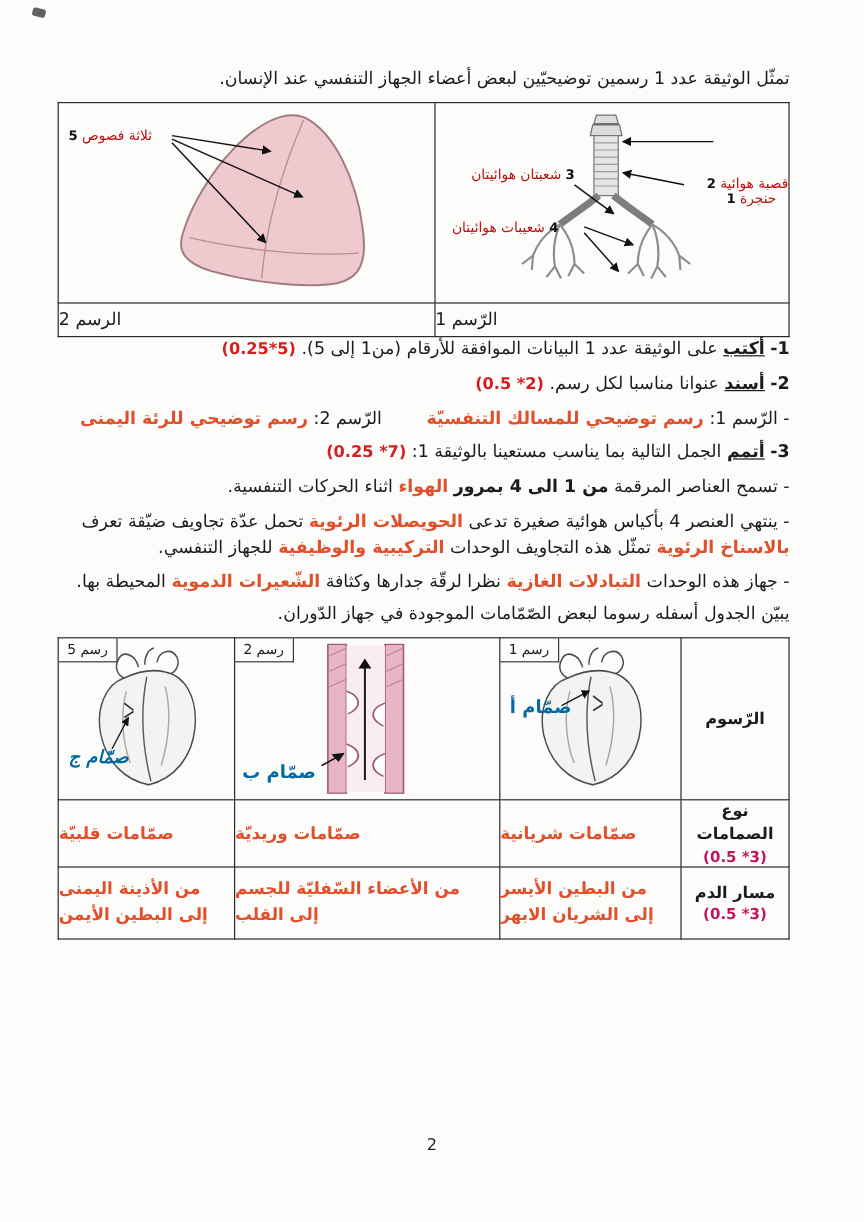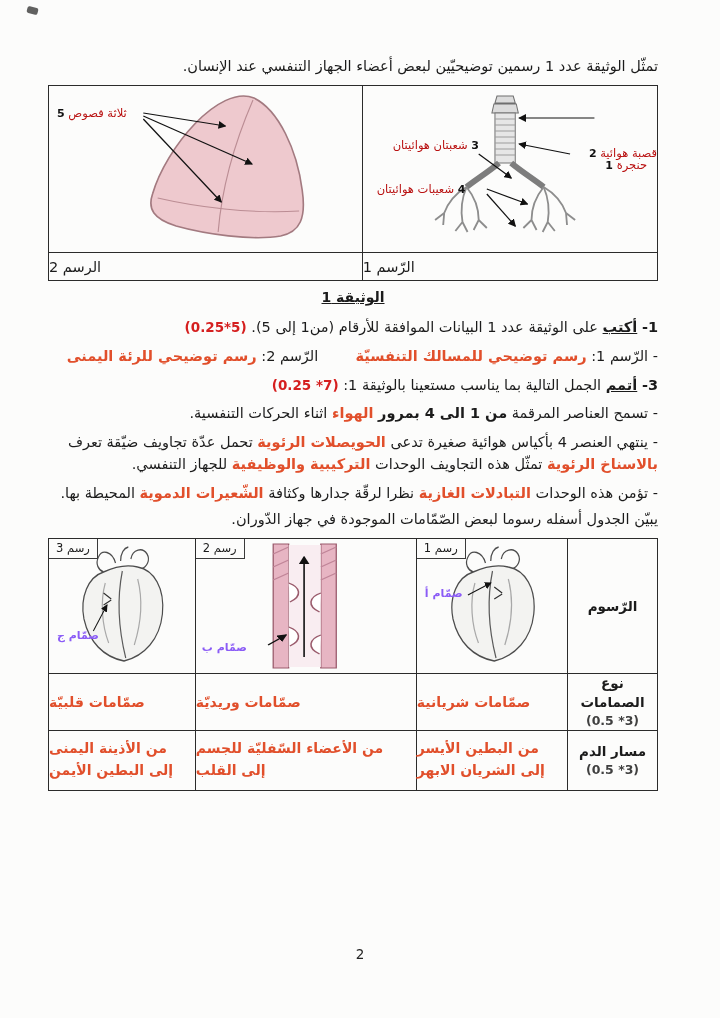--- a/index.html
+++ b/index.html
@@ -39,29 +39,29 @@
   .uverb { font-weight:700; text-decoration:underline; }
   .score { color:#d51f1f; font-weight:700; font-size:13.5px; unicode-bidi:embed; }
   .ans { color:#e14f2b; font-weight:600;margin-top:26px; }
   .b { font-weight:700; }
   .gap { display:inline-block; width:28px; }
 
   .mt { margin-top:18px; }
 
   .valvetable .vhdr { width:90px; text-align:center; font-weight:700; font-size:13.5px; line-height:1.4; }
   .rsoum { font-size:15px; }
-  .vscore { color:#404040; font-weight:700; font-size:12.5px; }
+  .vscore { color:#be185d; font-weight:700; font-size:12.5px; }
   .vwrap { position:relative; height:134px; }
   .vwrap svg { position:absolute; inset:0; width:100%; height:100%; }
   .vtab { position:absolute; top:0; left:0; font-size:11.5px; padding:2px 7px 3px;
           border-right:1px solid #3a3a3a; border-bottom:1px solid #3a3a3a; z-index:2; }
-  .vlabel { position:absolute; font-size:11px; font-weight:700; color:#8b5cf6; white-space:nowrap; z-index:2; }
+  .vlabel { position:absolute; font-size:15px; font-weight:700; color:#0369a1; white-space:nowrap; z-index:2; }
   .vl1 { top:48px; left:8px; }
   .vl2 { top:102px; left:6px; }
-  .vl3 { top:90px; left:8px; }
+  .vl3 { top:90px; left:8px;font-style:italic; }
   .vans { height:42px; text-align:left; color:#e14f2b; font-weight:700; font-size:14px; }
   .vpath { height:60px;margin-left:44px; }
   .vpath div { line-height:1.55; }
 
   .pagenum { position:absolute; bottom:56px; left:0; right:0; text-align:center; font-size:13.5px; color:#222; }
 </style>
 </head>
 <body>
 
 <svg width="0" height="0" style="position:absolute" aria-hidden="true">
@@ -127,29 +127,34 @@
           </div>
         </td>
       </tr>
       <tr>
         <td class="capcell">الرّسم 1</td>
         <td class="capcell">الرسم 2</td>
       </tr>
     </tbody>
       </table>
 
-    <div class="doclabel">الوثيقة 1</div>
 
     <div class="qline">
       <span class="qnum">1-</span>
       <span class="uverb">أكتب</span>
       <span>على الوثيقة عدد 1 البيانات الموافقة للأرقام (من1 إلى 5).</span>
       <span class="score" dir="ltr">(0.25*5)</span>
     </div>
 
+    <div class="qline">
+      <span class="qnum">2-</span>
+      <span class="uverb">أسند</span>
+      <span>عنوانا مناسبا لكل رسم.</span>
+      <span class="score" dir="ltr">(0.5 *2)</span>
+    </div>
 
     <div class="qline">
       <span>- الرّسم 1:</span>
       <span class="ans">رسم توضيحي للمسالك التنفسيّة</span>
       <span class="gap"></span>
       <span>الرّسم 2:</span>
       <span class="ans">رسم توضيحي للرئة اليمنى</span>
     </div>
 
     <div class="qline">
@@ -170,21 +175,21 @@
       <span>- ينتهي العنصر 4 بأكياس هوائية صغيرة تدعى</span>
       <span class="ans">الحويصلات الرئوية</span>
       <span>تحمل عدّة تجاويف ضيّقة تعرف</span>
       <span class="ans">بالاسناخ الرئوية</span>
       <span>تمثّل هذه التجاويف الوحدات</span>
       <span class="ans">التركيبية والوظيفية</span>
       <span>للجهاز التنفسي.</span>
     </div>
 
     <div class="qline">
-      <span>- تؤمن هذه الوحدات</span>
+      <span>- جهاز هذه الوحدات</span>
       <span class="ans">التبادلات الغازية</span>
       <span>نظرا لرقّة جدارها وكثافة</span>
       <span class="ans">الشّعيرات الدموية</span>
       <span>المحيطة بها.</span>
     </div>
 
     <div class="intro">يبيّن الجدول أسفله رسوما لبعض الصّمّامات الموجودة في جهاز الدّوران.</div>
 
     <table class="valvetable">
       <tbody>
@@ -235,21 +240,21 @@
                 <path d="M96,20 C98,10 110,8 115,15 C119,21 115,28 108,30"></path>
                 <path d="M84,22 C84,14 88,9 93,8"></path>
                 <path d="M64,33 C46,38 36,58 41,80 C47,103 64,118 88,122 C112,117 130,100 133,75 C136,49 123,31 104,28 C90,25 74,29 64,33 Z" fill="#f3f3f1"></path>
                 <path d="M86,32 C80,58 81,88 90,119" stroke="#5a5a5a"></path>
                 <path d="M66,44 C60,62 62,86 70,104" stroke="#a8a8a8"></path>
                 <path d="M104,40 C110,60 108,84 100,106" stroke="#a8a8a8"></path>
                 <path d="M64,54 l9,6 M64,66 l9,-5" stroke="#2e2e2e"></path>
               </g>
               <line x1="52" y1="92" x2="68" y2="66" stroke="#111" stroke-width="1.2" marker-end="url(#ar)"></line>
             </svg>
-            <span class="vtab">رسم 3</span>
+            <span class="vtab">رسم 5</span>
             <span class="vlabel vl3">صمّام ج</span>
           </div>
         </td>
       </tr>
       <tr>
         <td class="vhdr">
           <div>نوع الصمامات</div>
           <div class="vscore" dir="ltr">(0.5 *3)</div>
         </td>
         <td class="vans">صمّامات شريانية</td>

